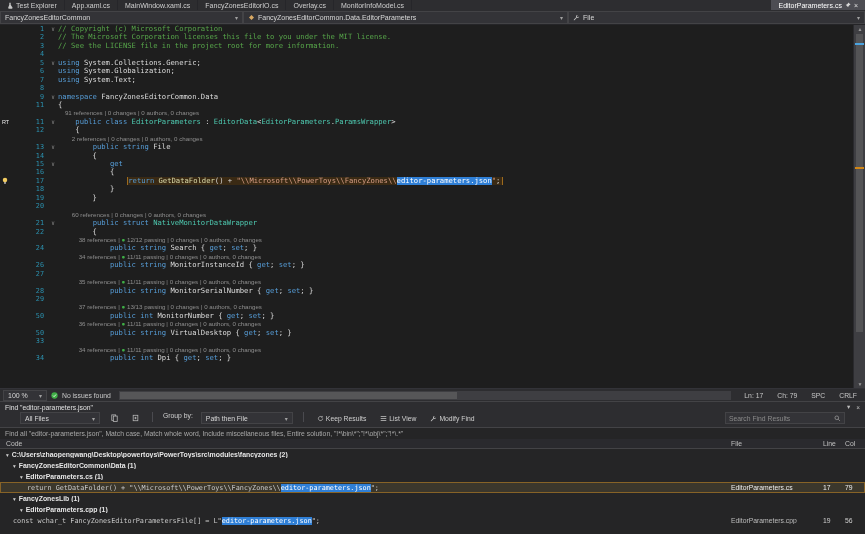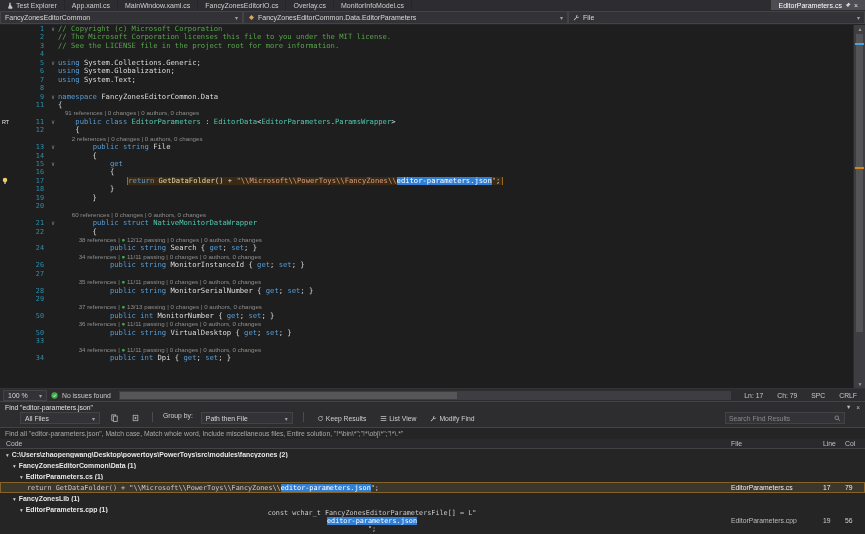--- a/index.html
+++ b/index.html
@@ -334,21 +334,21 @@
           <span class="fline"></span>
           <span class="fcol"></span>
         </div>
         <div class="frow">
           <span class="fcode" style="padding-left: 20px;"><span class="tri">▾</span><span class="gtext">EditorParameters.cpp (1)</span></span>
           <span class="ffile"></span>
           <span class="fline"></span>
           <span class="fcol"></span>
         </div>
         <div class="frow">
-          <span class="fcode" style="padding-left: 13px; flex-direction: column;"><span class="mtext">const wchar_t FancyZonesEditorParametersFile[] = L"</span><span class="mhl">editor-parameters.json</span><span class="mtext">";</span></span>
+          <span class="fcode" style="padding-left: 13px;"><span class="mtext">const wchar_t FancyZonesEditorParametersFile[] = L"</span><span class="mhl">editor-parameters.json</span><span class="mtext">";</span></span>
           <span class="ffile">EditorParameters.cpp</span>
           <span class="fline">19</span>
           <span class="fcol">56</span>
         </div>
       </div>
   </div>
 
 </div>
 
 </body></html>

